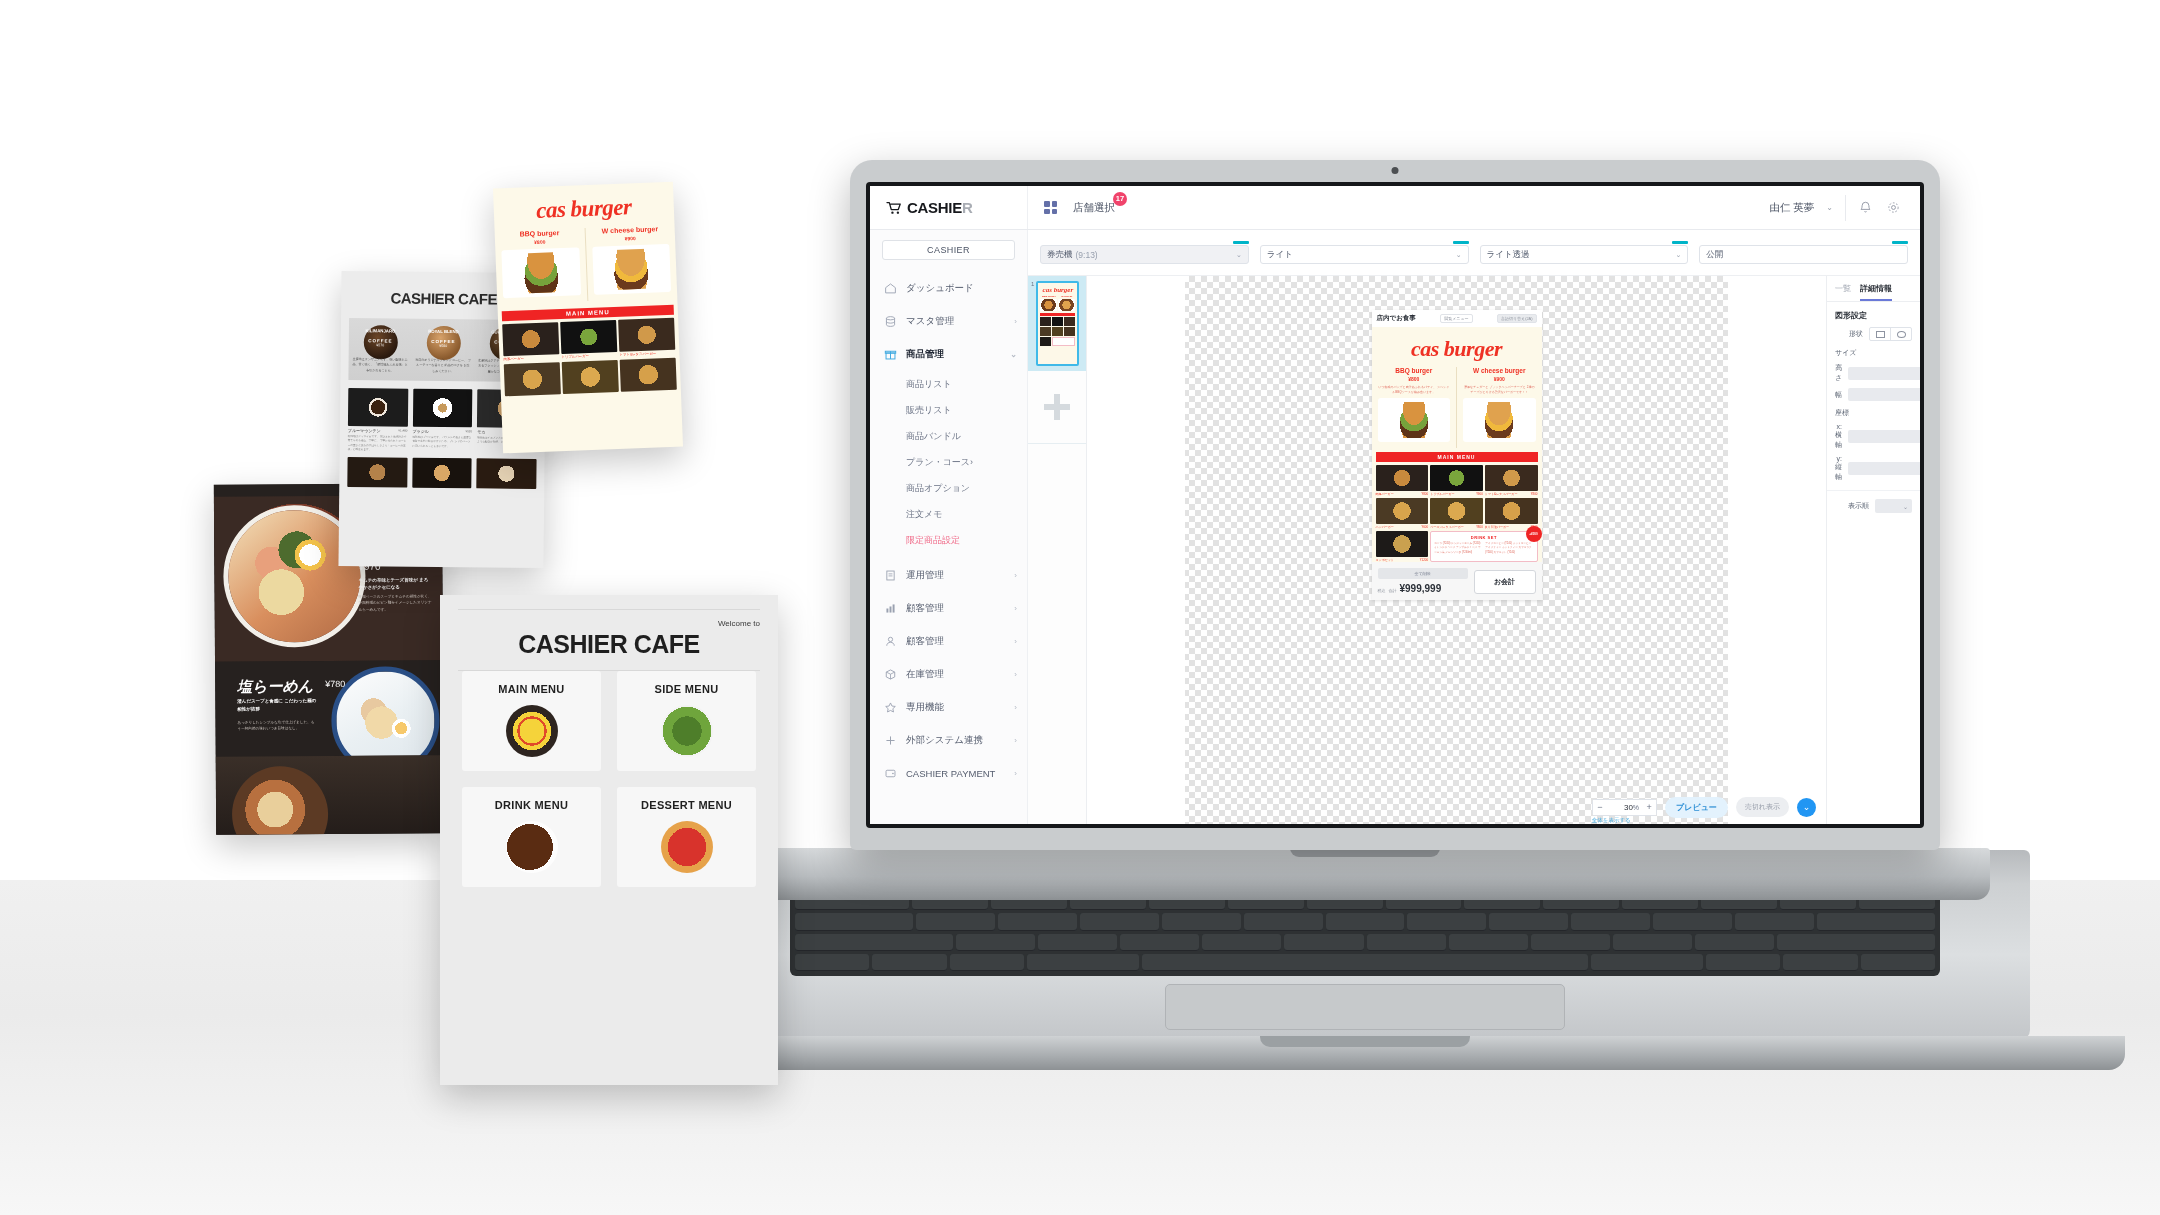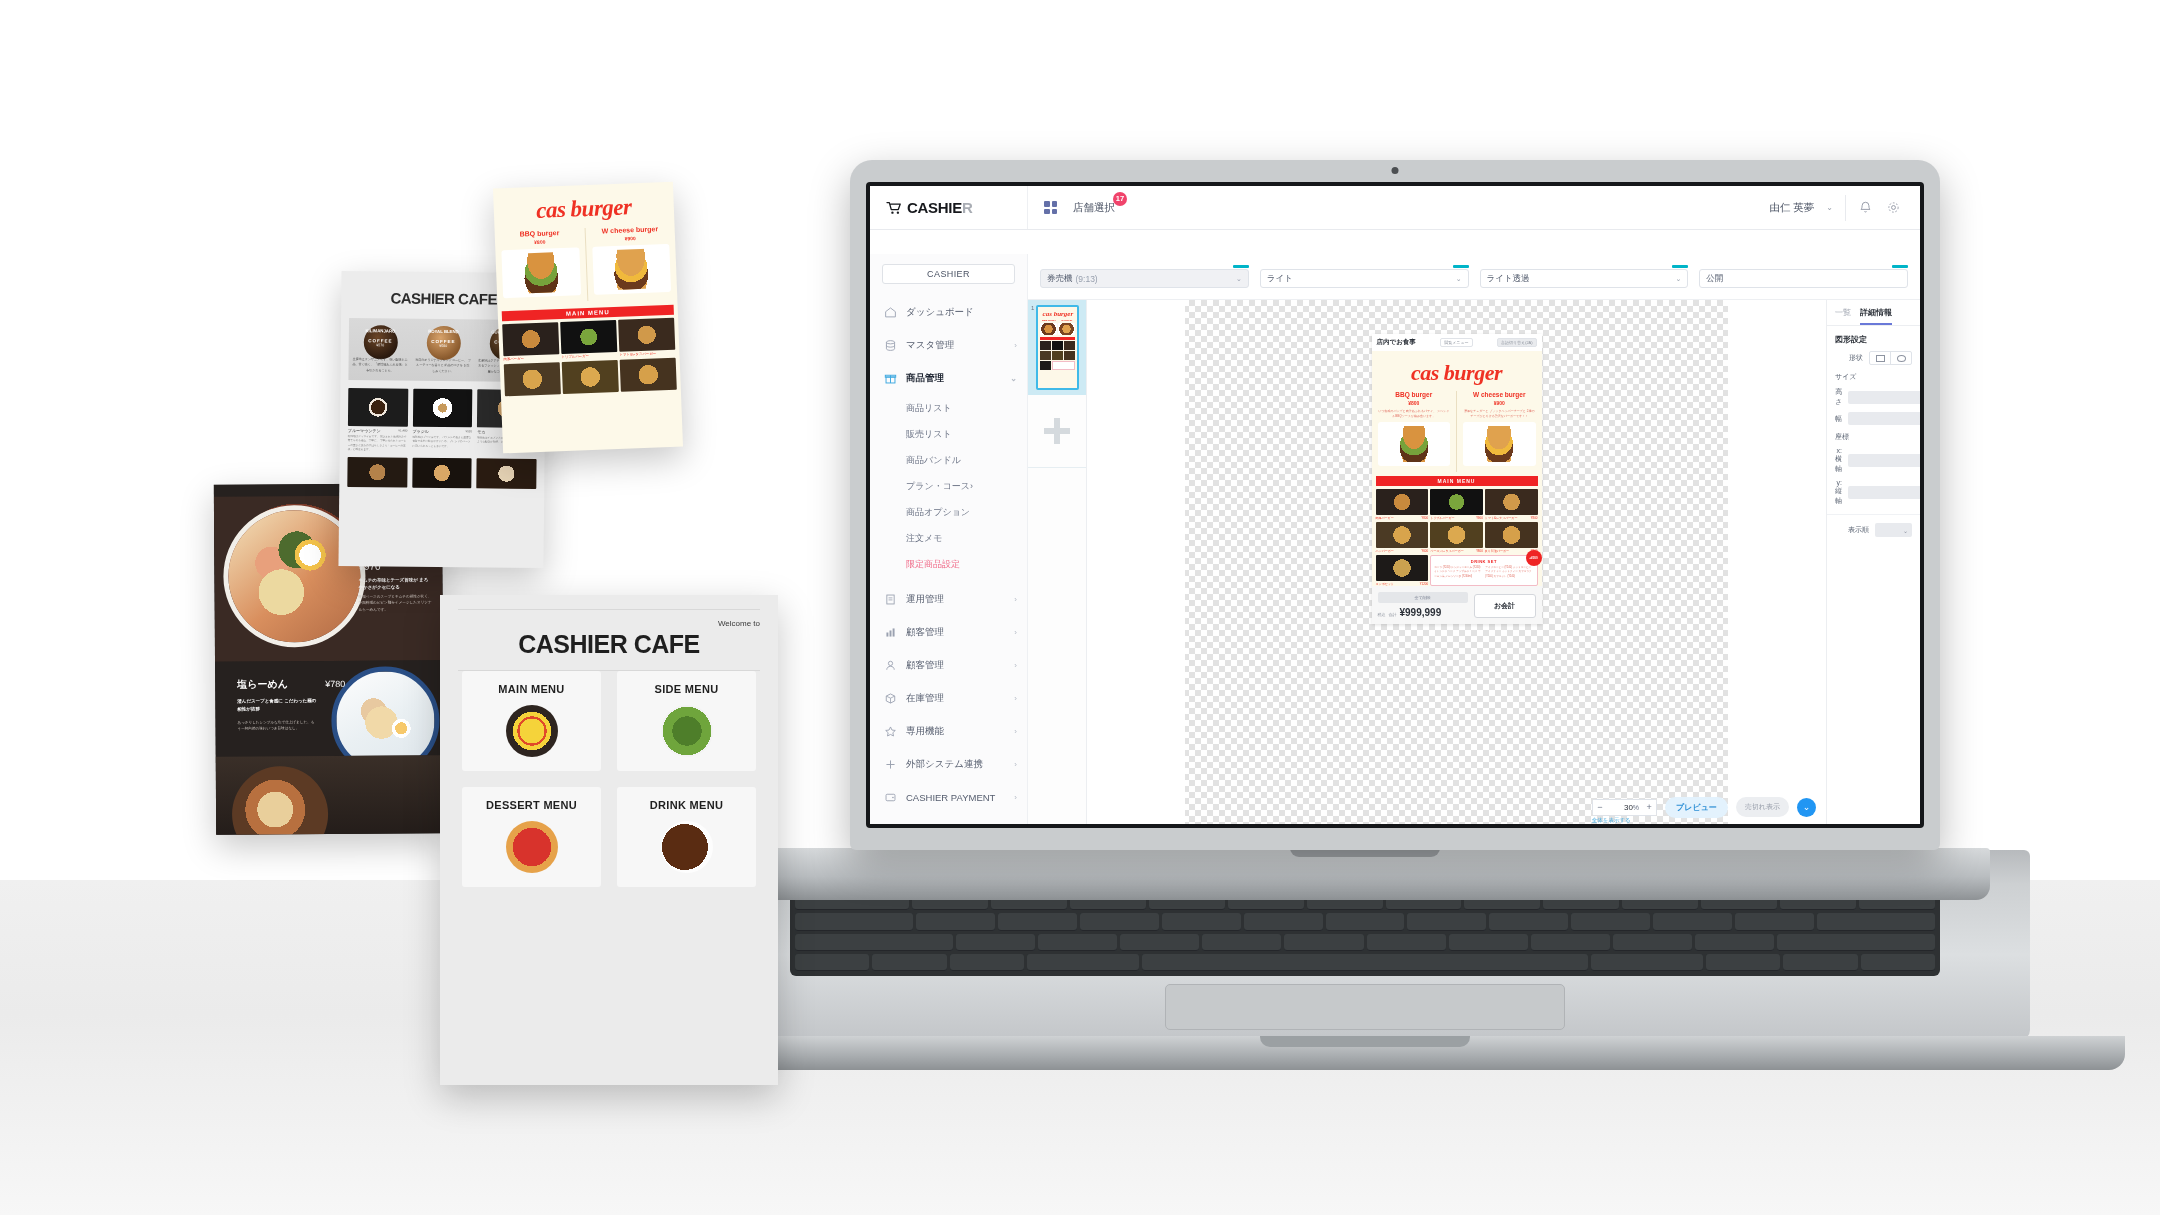--- a/index.html
+++ b/index.html
@@ -69,21 +69,21 @@
     position:absolute; left:-135px; top:876px; width:1520px; height:34px;
     background: linear-gradient(180deg,#cfd2d4 0%, #a8acaf 60%, #8d9194 100%);
     border-radius: 0 0 16px 16px;
   }
   .foot::after{
     content:""; position:absolute; left:50%; top:0; transform:translateX(-50%);
     width:210px; height:11px; background:#9ba0a3; border-radius:0 0 10px 10px;
   }
 
   
-  .app{ position:absolute; inset:0; display:flex; flex-direction:column; background:#fff;gap:24px; }
+  .app{ position:absolute; inset:0; display:flex; flex-direction:column; background:#fff; }
   .app-top{ display:flex; height:44px; border-bottom:1px solid #e8eaee; background:#fff; }
   .logo-cell{ width:158px; display:flex; align-items:center; padding-left:16px; gap:5px;
     border-right:1px solid #eef0f3; }
   .cart-icon{ width:16px; height:14px; position:relative; flex:none; }
   .logo-text{ font-size:15px; font-weight:bold; letter-spacing:-.3px; color:#16181c; }
   .logo-text span{ color:#a9adb4; }
   .topbar{ flex:1; display:flex; align-items:center; padding:0 10px; }
   .grid-icon{ width:13px; height:13px; display:grid; grid-template-columns:1fr 1fr;
     grid-template-rows:1fr 1fr; gap:2px; margin:0 16px 0 6px; }
   .grid-icon i{ background:#5b6craa; background:#6470a8; border-radius:1px; }
@@ -260,21 +260,21 @@
       radial-gradient(circle at 33% 40%, #e8a07c 0 14%, transparent 14%),
       linear-gradient(140deg,#f4e3bd,#d98f5e 55%, #b06a44);
     box-shadow:0 0 0 5px #f2efe9; }
   .r-txt{ position:absolute; right:10px; top:18px; width:74px; color:#fff; }
   .r-tag{ font-size:4px; color:#c9a24a; letter-spacing:.5px; }
   .r-name{ font-size:13px; font-weight:bold; margin-top:3px; letter-spacing:-.5px; }
   .r-price{ font-size:10px; margin-top:3px; }
   .r-sub{ font-size:4.5px; margin-top:5px; font-weight:bold; line-height:1.6; }
   .r-desc{ font-size:3.6px; margin-top:3px; line-height:1.7; color:#cfc8c2; }
   .r-mid{ position:relative; height:95px; background:#26211f; }
-  .r-name2{ position:absolute; left:22px; top:16px; color:#fff; font-size:10px; font-weight:bold; }
+  .r-name2{ position:absolute; left:22px; top:16px; color:#fff; font-size:15px; font-weight:bold;font-style:italic; }
   .r-price2{ position:absolute; left:110px; top:18px; color:#fff; font-size:9px; }
   .r-sub2{ position:absolute; left:22px; top:36px; color:#fff; font-size:4.5px; font-weight:bold; line-height:1.7; width:80px; }
   .r-desc2{ position:absolute; left:22px; top:58px; color:#cfc8c2; font-size:3.6px; line-height:1.7; width:80px; }
   .r-bowl2{ position:absolute; right:4px; top:6px; width:108px; height:108px; border-radius:50%;
     background:
       radial-gradient(circle at 66% 58%, #f7c96b 0 7%, #fff 7% 11%, transparent 11%),
       radial-gradient(circle at 46% 52%, #f1d9a8 0 22%, transparent 22%),
       radial-gradient(circle at 38% 40%, #e8c9a0 0 15%, transparent 15%),
       linear-gradient(150deg,#fdfdfd,#eaf0f3 50%,#dfe7ec);
     border:5px solid #2a4f86; }
@@ -1000,22 +1000,22 @@
     <div class="t-grid">
       <div class="t-card">
         <div class="t-card-title">MAIN MENU</div>
         <div class="t-icon ic-main"></div>
       </div>
       <div class="t-card">
         <div class="t-card-title">SIDE MENU</div>
         <div class="t-icon ic-side"></div>
       </div>
       <div class="t-card">
+        <div class="t-card-title">DRINK MENU</div>
+        <div class="t-icon ic-drink"></div>
+      </div>
+      <div class="t-card">
         <div class="t-card-title">DESSERT MENU</div>
         <div class="t-icon ic-dessert"></div>
       </div>
-      <div class="t-card">
-        <div class="t-card-title">DRINK MENU</div>
-        <div class="t-icon ic-drink"></div>
-      </div>
     </div>
   </div>
 </div>
 
 </body></html>

